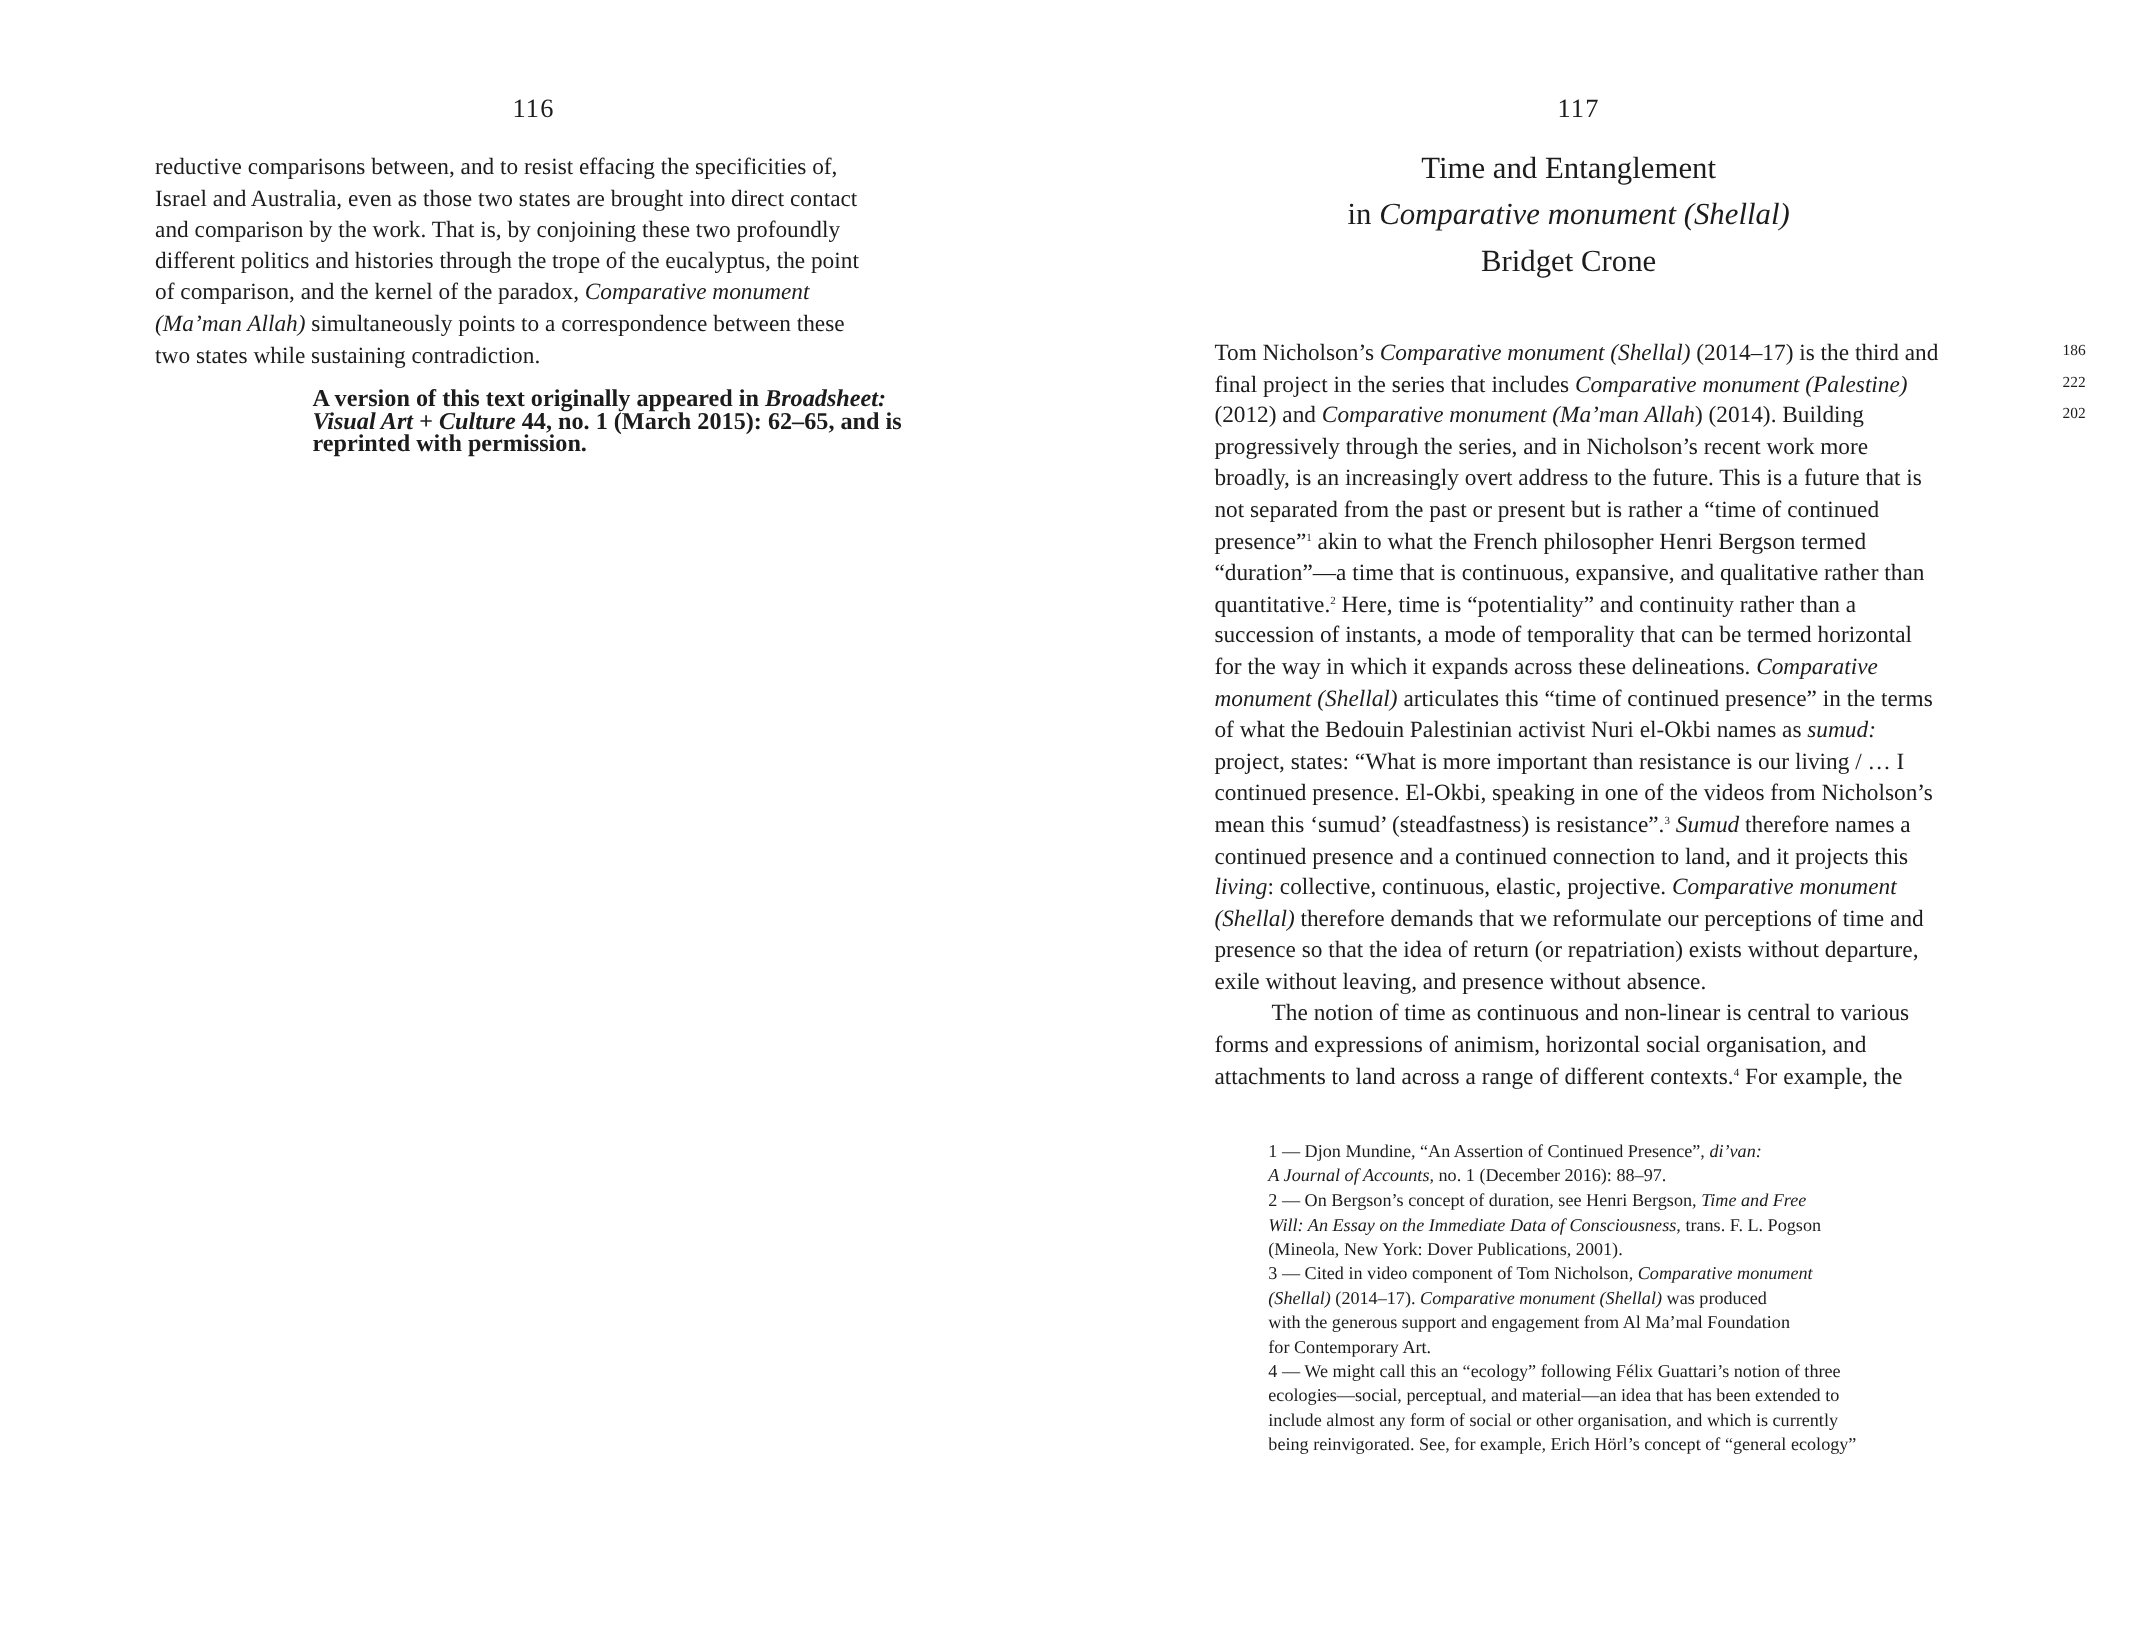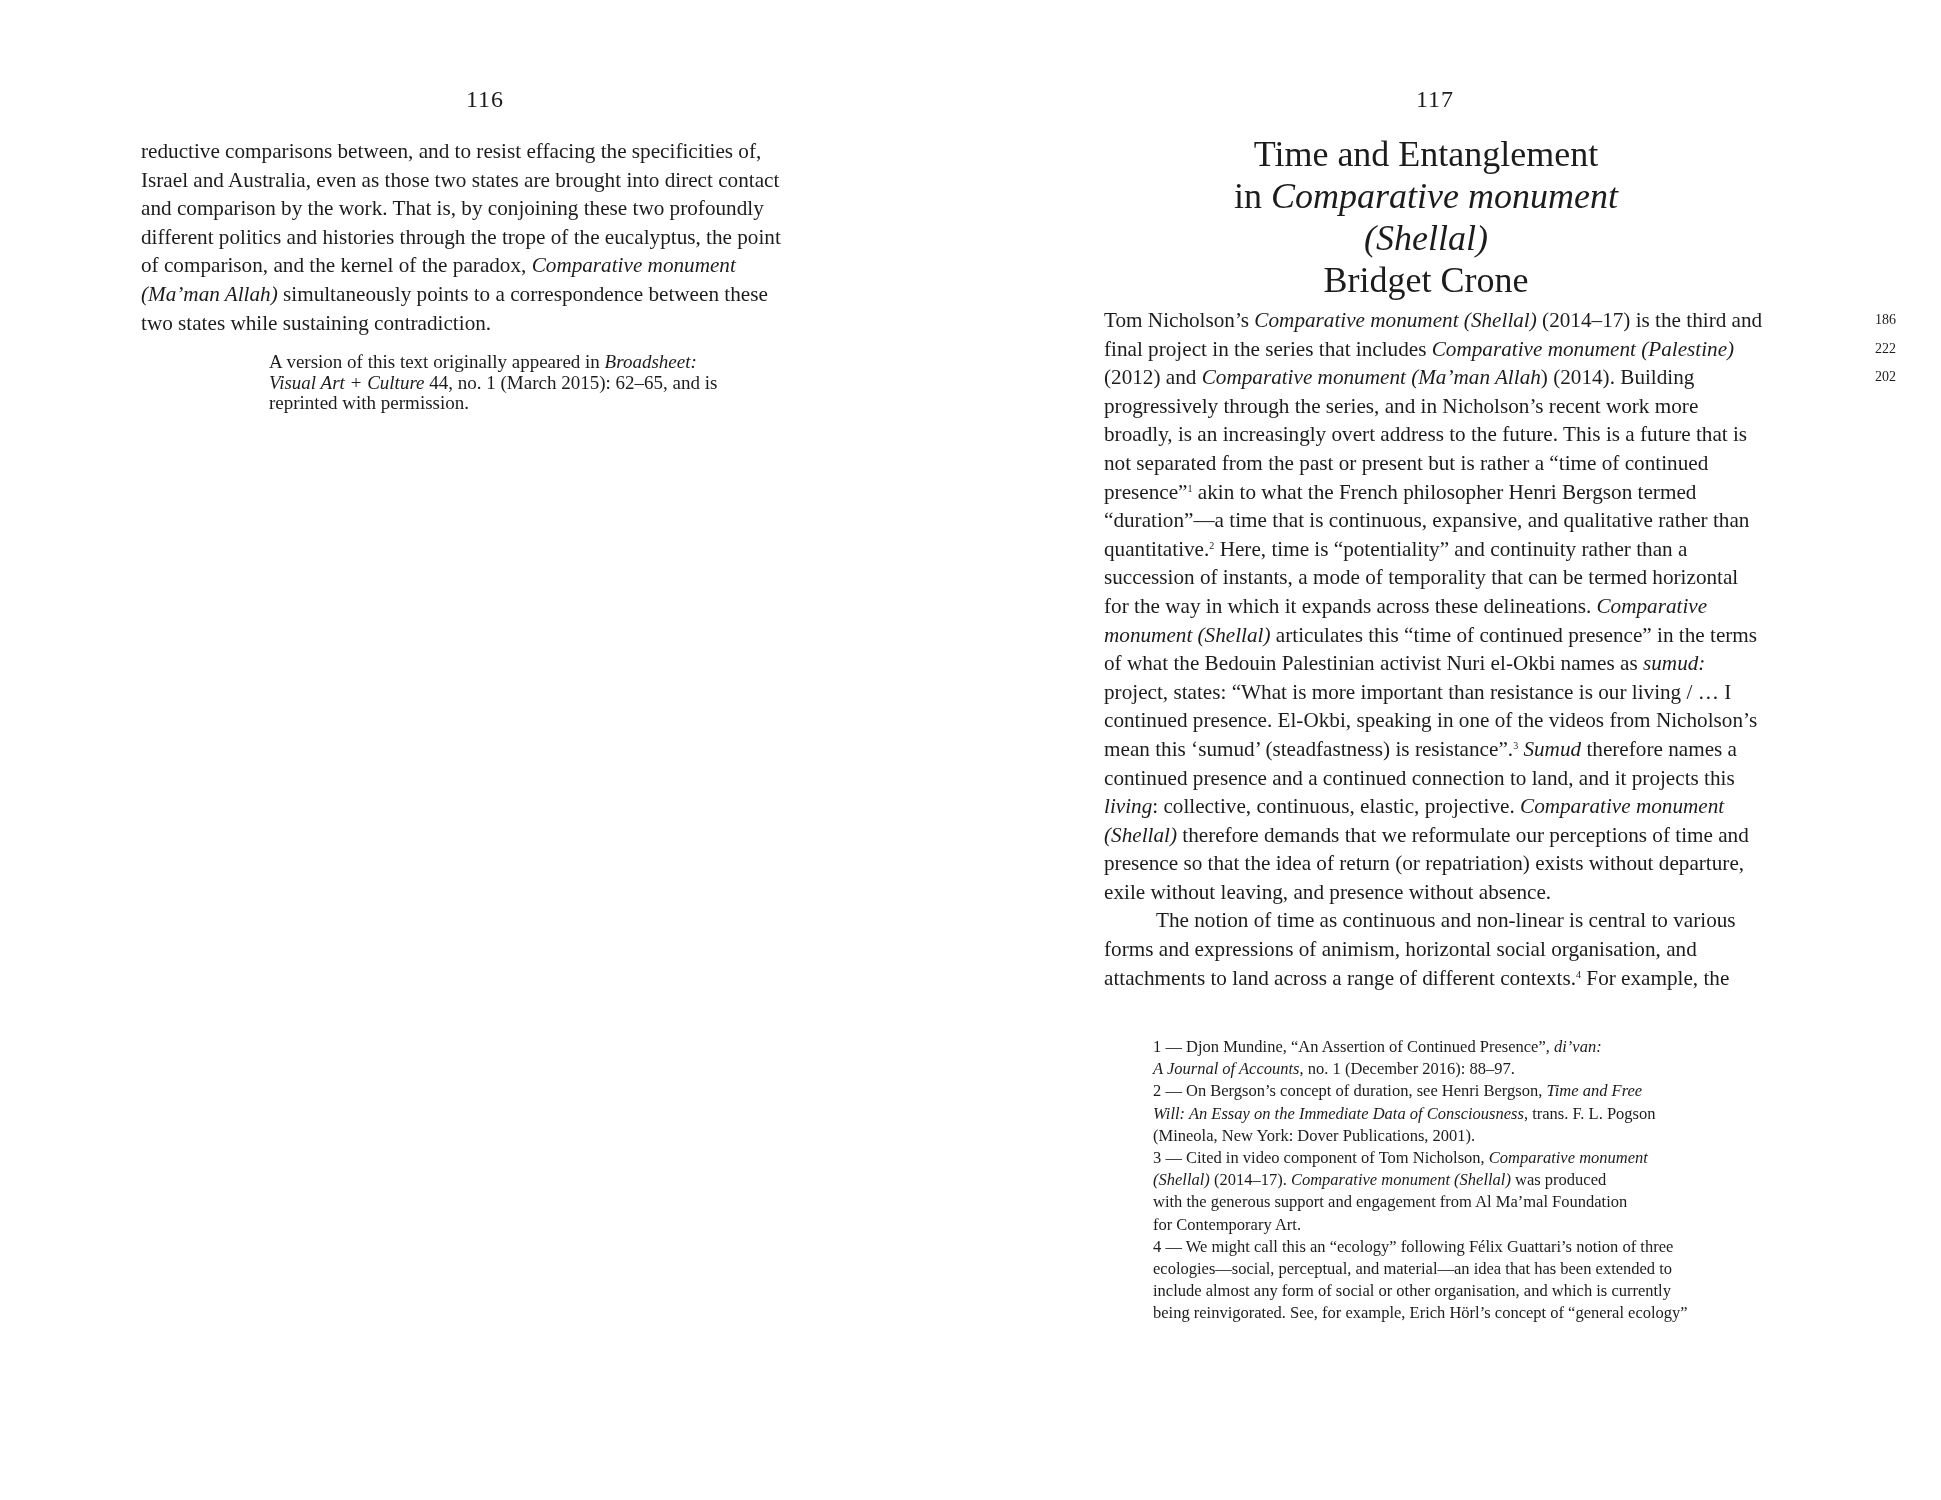--- a/index.html
+++ b/index.html
@@ -23,29 +23,29 @@
       white-space: nowrap;
     }
     .left-body { left: 129px; top: 137px; margin-left: 12px; }
     .right-body { left: 134px; top: 306px; }
     .line { display: block; }
     .indent { padding-left: 52px; }
     i { font-style: italic; }
     sup.fn { font-size: 10px; vertical-align: 7px; line-height: 0; }
 
     .credit {
-      position: absolute; left: 269px; top: 352px;
-      font-size: 19px; line-height: 20.5px; white-space: nowrap;
+      position: absolute; left: 284px; top: 352px;
+      font-size: 22px; line-height: 20.5px; white-space: nowrap; font-weight: bold;
     }
 
     .title-block {
       position: absolute; left: 0; width: 512px; top: 133px;
       text-align: center; margin-left: 200px;
     }
-    .title-line { display: block; font-size: 36px; line-height: 42px; }
+    .title-line { display: block; font-size: 28px; line-height: 42px; }
 
     .margin-numbers {
       position: absolute; left: 905px; top: 306px;
       font-size: 14px; line-height: 28.6px;
     }
     .margin-numbers span { display: block; }
 
     .footnotes {
       position: absolute; left: 183px; top: 1036px;
       font-size: 16.5px; line-height: 22.2px; white-space: nowrap;

